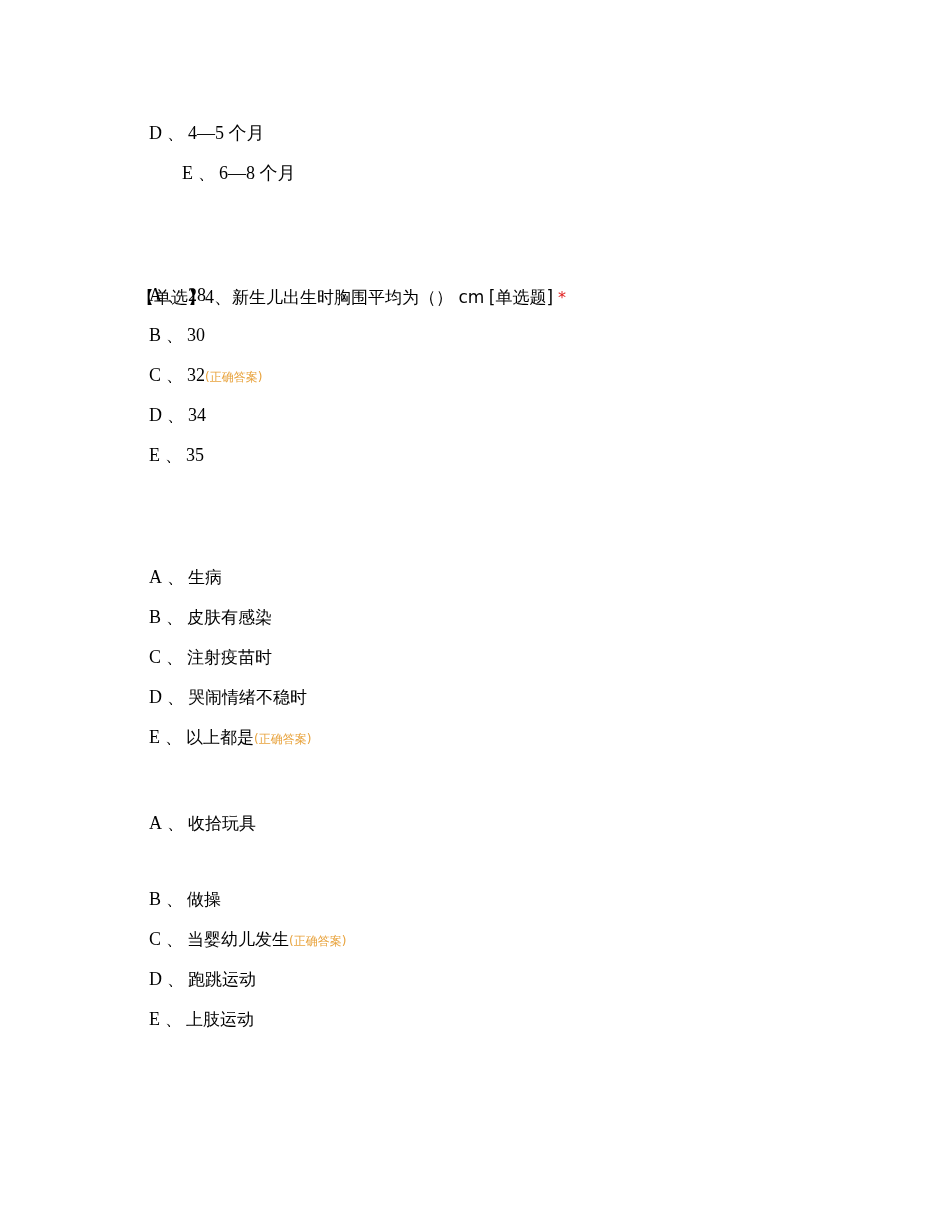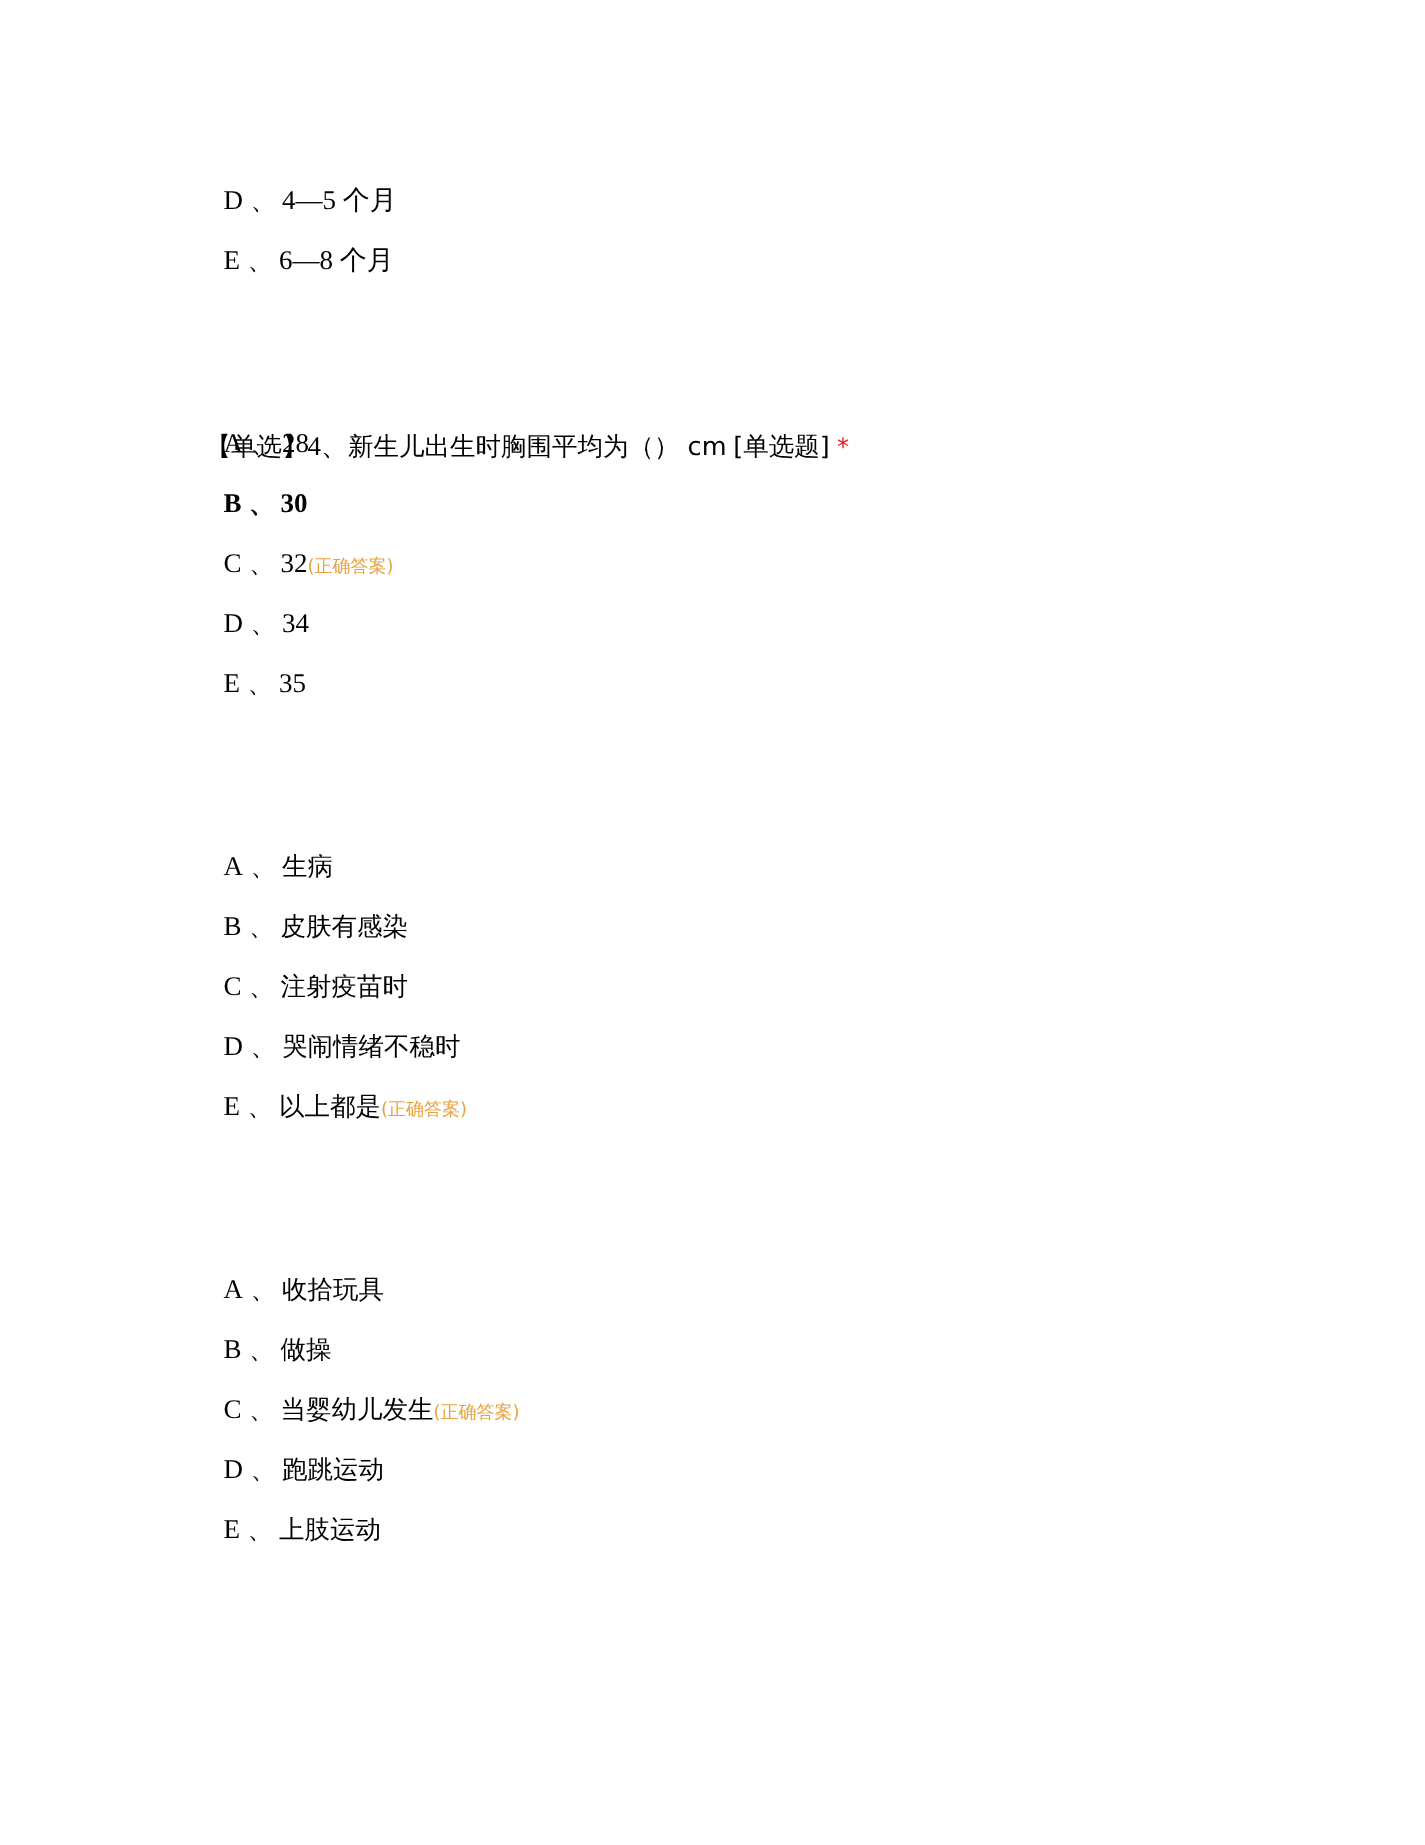--- a/index.html
+++ b/index.html
@@ -57,32 +57,32 @@
     }
   </style>
 </head>
 <body>
 
 <div class="page">
 
   <div class="line" style="top:122px;">
     <span>D</span><span class="sep cjk">、</span><span>4—5 个月</span>
   </div>
-  <div class="line" style="top:162px;">
+  <div class="line" style="top:162px;margin-left:33px;">
     <span>E</span><span class="sep cjk">、</span><span>6—8 个月</span>
   </div>
 
   <div class="q-title" style="top:238px;">
     <span class="cjk">【单选】</span><span>4、</span><span class="cjk">新生儿出生时胸围平均为（） cm</span>
     <span class="cjk">[单选题]</span><span class="required">*</span>
   </div>
   <div class="line" style="top:284px;">
     <span>A</span><span class="sep cjk">、</span><span>28</span>
   </div>
-  <div class="line" style="top:324px;font-weight:bold;">
+  <div class="line" style="top:324px;">
     <span>B</span><span class="sep cjk">、</span><span>30</span>
   </div>
   <div class="line" style="top:364px;">
     <span>C</span><span class="sep cjk">、</span><span>32</span><span class="correct">(正确答案)</span>
   </div>
   <div class="line" style="top:404px;">
     <span>D</span><span class="sep cjk">、</span><span>34</span>
   </div>
   <div class="line" style="top:444px;">
     <span>E</span><span class="sep cjk">、</span><span>35</span>
@@ -97,21 +97,21 @@
   <div class="line" style="top:646px;">
     <span>C</span><span class="sep cjk">、</span><span class="cjk">注射疫苗时</span>
   </div>
   <div class="line" style="top:686px;">
     <span>D</span><span class="sep cjk">、</span><span class="cjk">哭闹情绪不稳时</span>
   </div>
   <div class="line" style="top:726px;">
     <span>E</span><span class="sep cjk">、</span><span class="cjk">以上都是</span><span class="correct">(正确答案)</span>
   </div>
 
-  <div class="line" style="top:848px;text-align:right;">
+  <div class="line" style="top:812px;text-align:right;">
     <span>A</span><span class="sep cjk">、</span><span class="cjk">收拾玩具</span>
   </div>
   <div class="line" style="top:888px;">
     <span>B</span><span class="sep cjk">、</span><span class="cjk">做操</span>
   </div>
   <div class="line" style="top:928px;">
     <span>C</span><span class="sep cjk">、</span><span class="cjk">当婴幼儿发生</span><span class="correct">(正确答案)</span>
   </div>
   <div class="line" style="top:968px;">
     <span>D</span><span class="sep cjk">、</span><span class="cjk">跑跳运动</span>

